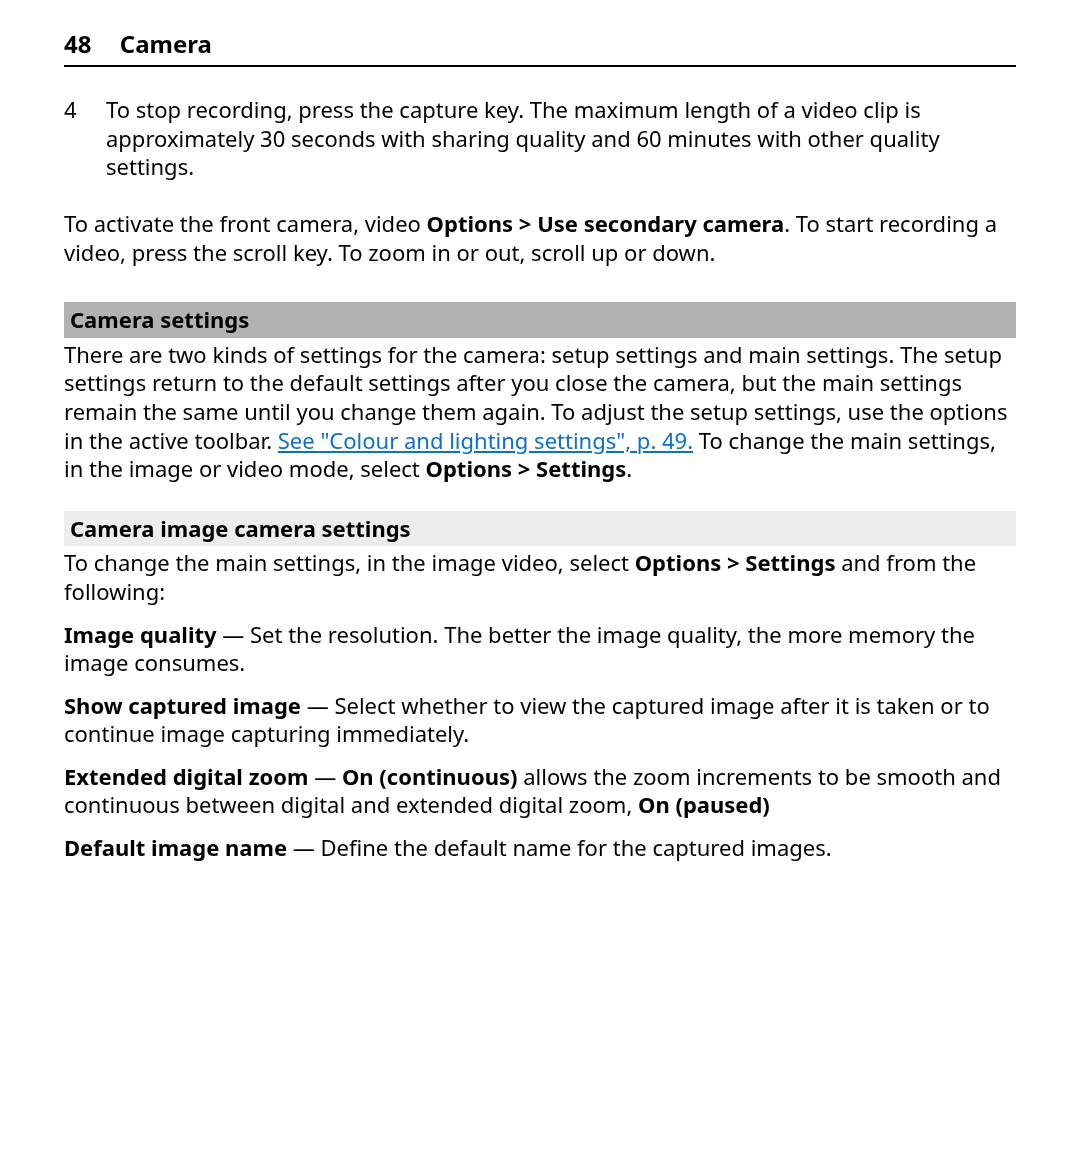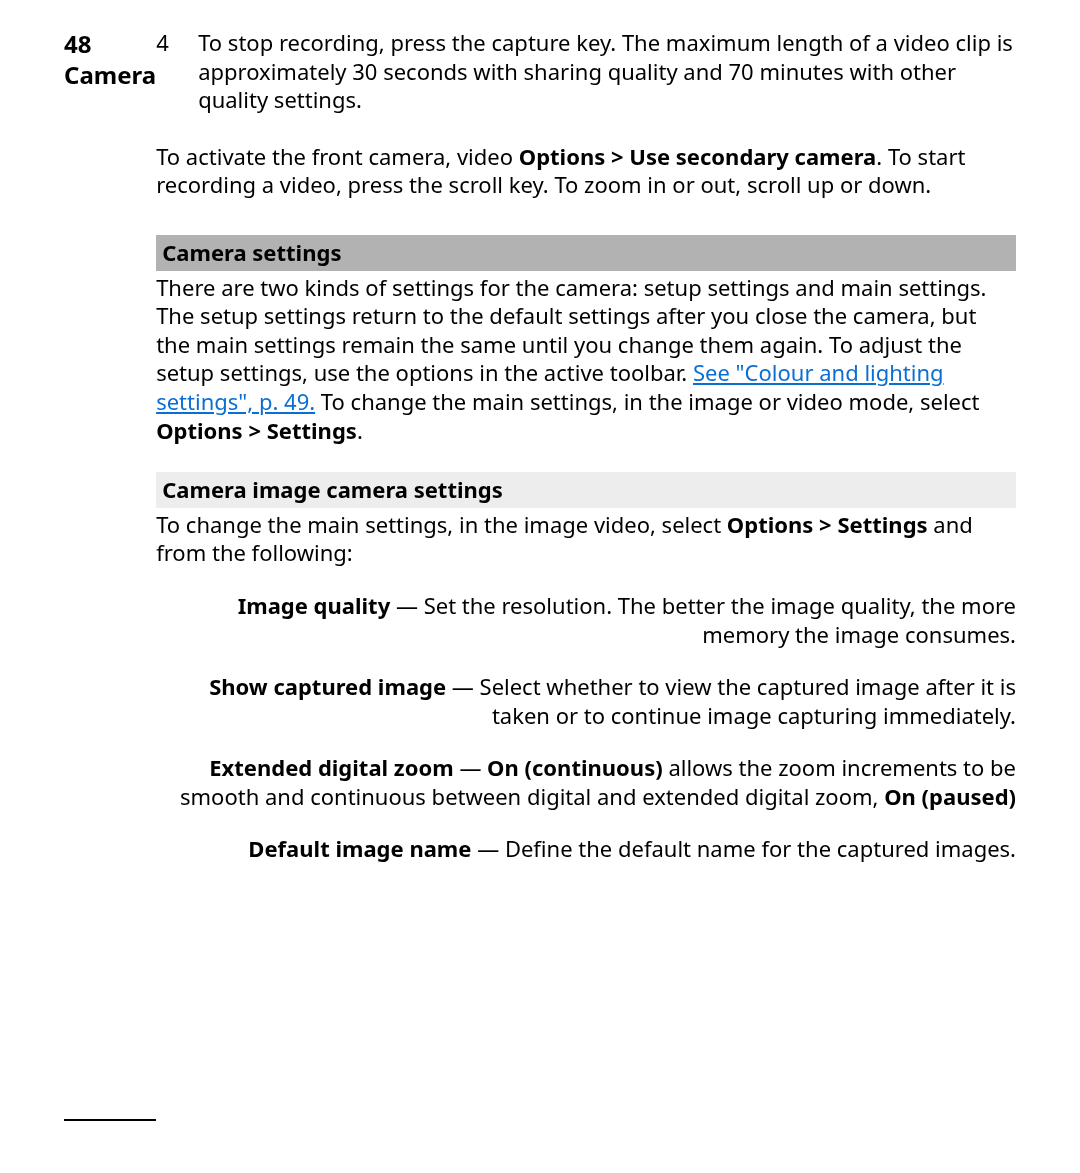--- a/index.html
+++ b/index.html
@@ -11,21 +11,21 @@
     font-size: 22px;
     line-height: 1.3;
     font-weight: 400;
   }
   .page {
     width: 1080px;
     height: 1173px;
     box-sizing: border-box;
     padding: 28px 64px 24px 64px;
     display: flex;
-    flex-direction: row;
+    flex-direction: column;
   }
   
   .hdr {
     border-bottom: 2px solid #000;
     padding-bottom: 6px;
     margin-bottom: 28px;
     font-weight: 700;
     font-size: 24px;
   }
   .hdr .page-no { margin-right: 22px; }
@@ -54,22 +54,21 @@
     font-size: 22px;
     padding: 3px 6px 4px 6px;
     margin-top: 28px;
     margin-bottom: 2px;
   }
   a.xref {
     color: #0a6fd5;
     text-decoration: underline;
   }
   .def {
-    margin-top: 24px;
-    text-align: right;
+    margin-top: 14px;
   }
   
   .ftr {
     border-top: 2px solid #000;
     text-align: right;
     font-weight: 700;
     padding-top: 4px;
     font-size: 22px;
   }
 </style>
@@ -80,21 +79,21 @@
 
   <div class="hdr">
     <span class="page-no">48</span>
     <span>Camera</span>
   </div>
 
   <div class="content">
 
     <div class="ol-item">
       <div class="marker">4</div>
-      <div>To stop recording, press the capture key. The maximum length of a video clip is approximately 30 seconds with sharing quality and 70 minutes with other quality settings.</div>
+      <div>To stop recording, press the capture key. The maximum length of a video clip is approximately 30 seconds with sharing quality and 60 minutes with other quality settings.</div>
     </div>
 
     <div class="para">
       <span>To activate the front camera, video </span><span class="b">Options  &gt; Use secondary camera</span><span>. To start recording a video, press the scroll key. To zoom in or out, scroll up or down.</span>
     </div>
 
     <div class="sect-dark">Camera settings</div>
     <div>
       <span>There are two kinds of settings for the camera: setup settings and main settings. The setup settings return to the default settings after you close the camera, but the main settings remain the same until you change them again. To adjust the setup settings, use the options in the active toolbar. </span><a href="#" class="xref">See "Colour and lighting settings", p. 49.</a><span> To change the main settings, in the image or video mode, select </span><span class="b">Options  &gt; Settings</span><span>.</span>
     </div>

